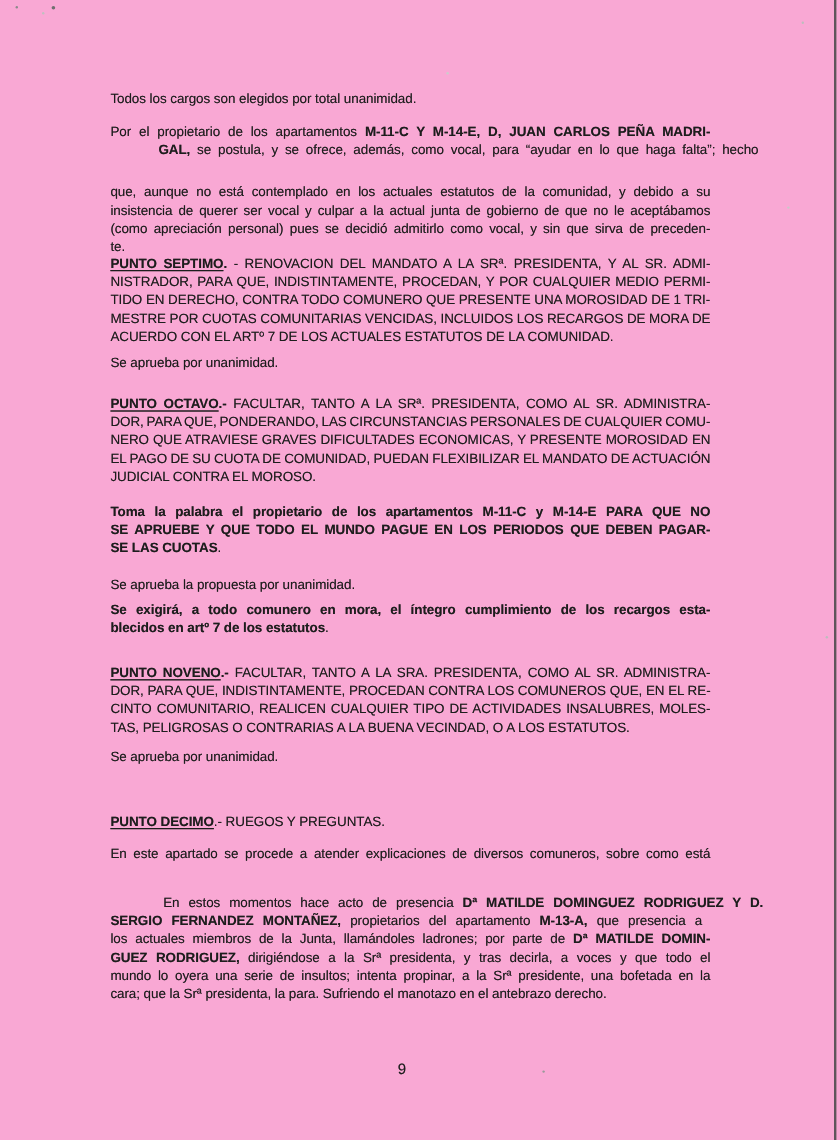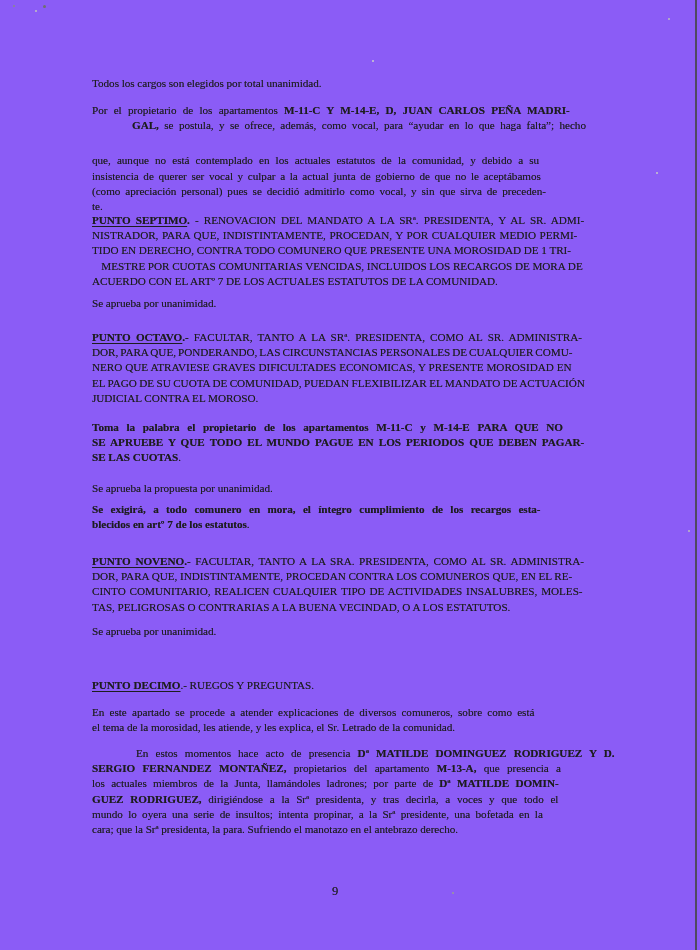--- a/index.html
+++ b/index.html
@@ -1,21 +1,21 @@
 <!DOCTYPE html>
 <html><head>
 <meta charset="utf-8">
 <style>
   html,body { margin:0; padding:0; background:#e8e8e8; }
   .page {
     position:relative;
     width:700px; height:950px;
-    background:#8b5cf6;
+    background:#f9a8d4;
     overflow:hidden;
-    font-family:Liberation Serif, serif;
+    font-family:Liberation Sans, sans-serif;
     color:#1d1d1d;
     text-shadow:0 0 0.35px rgba(25,25,25,0.55);
   }
   .doc { position:absolute; left:92px; top:0; width:500px; height:100%; }
   .block { position:absolute; left:0; width:500px; }
   .line { white-space:nowrap; line-height:15.2px; font-size:11.2px; letter-spacing:-0.05px; }
   .b { font-weight:bold; }
   .u { text-decoration:underline; text-decoration-thickness:1.2px; text-underline-offset:2px; }
   .pageno {
     position:absolute; left:92px; top:884px; width:486px;
@@ -44,21 +44,21 @@
         <div class="line" style="word-spacing: 2.41px;"><span class="b u">PUNTO SEPTIMO</span><span class="b">.</span><span> - RENOVACION DEL MANDATO A LA SRª. PRESIDENTA, Y AL SR. ADMI-</span></div>
         <div class="line" style="word-spacing: 0.88px;"><span>NISTRADOR, PARA QUE, INDISTINTAMENTE, PROCEDAN, Y POR CUALQUIER MEDIO PERMI-</span></div>
         <div class="line"><span>TIDO EN DERECHO, CONTRA TODO COMUNERO QUE PRESENTE UNA MOROSIDAD DE 1 TRI-</span></div>
         <div class="line" style="word-spacing: -0.06px; text-align: center;"><span>MESTRE POR CUOTAS COMUNITARIAS VENCIDAS, INCLUIDOS LOS RECARGOS DE MORA DE</span></div>
         <div class="line"><span>ACUERDO CON EL ARTº 7 DE LOS ACTUALES ESTATUTOS DE LA COMUNIDAD.</span></div>
       </div>
       <div class="block" style="top: 296px;">
         <div class="line"><span>Se aprueba por unanimidad.</span></div>
       </div>
       <div class="block" style="top: 330px;">
-        <div class="line" style="word-spacing: 2.45px;"><span class="b u">PUNTO OCTAVO</span><span class="b">.-</span><span> FACULTAR, TANTO A LA SRª. PRESIDENTA, COMO AL SR. ADMINISTRA-</span></div>
+        <div class="line" style="word-spacing: 2.45px; text-align: right;"><span class="b u">PUNTO OCTAVO</span><span class="b">.-</span><span> FACULTAR, TANTO A LA SRª. PRESIDENTA, COMO AL SR. ADMINISTRA-</span></div>
         <div class="line" style="word-spacing: -0.69px;"><span>DOR, PARA QUE, PONDERANDO, LAS CIRCUNSTANCIAS PERSONALES DE CUALQUIER COMU-</span></div>
         <div class="line" style="word-spacing: 0.25px;"><span>NERO QUE ATRAVIESE GRAVES DIFICULTADES ECONOMICAS, Y PRESENTE MOROSIDAD EN</span></div>
         <div class="line" style="word-spacing: -0.3px;"><span>EL PAGO DE SU CUOTA DE COMUNIDAD, PUEDAN FLEXIBILIZAR EL MANDATO DE ACTUACIÓN</span></div>
         <div class="line"><span>JUDICIAL CONTRA EL MOROSO.</span></div>
       </div>
       <div class="block" style="top: 420px;">
         <div class="line" style="word-spacing: 4.92px;"><span class="b">Toma la palabra el propietario de los apartamentos M-11-C y M-14-E PARA QUE NO</span></div>
         <div class="line" style="word-spacing: 2.37px;"><span class="b">SE APRUEBE Y QUE TODO EL MUNDO PAGUE EN LOS PERIODOS QUE DEBEN PAGAR-</span></div>
         <div class="line"><span class="b">SE LAS CUOTAS</span><span>.</span></div>
       </div>
@@ -76,21 +76,20 @@
         <div class="line"><span>TAS, PELIGROSAS O CONTRARIAS A LA BUENA VECINDAD, O A LOS ESTATUTOS.</span></div>
       </div>
       <div class="block" style="top: 624px;">
         <div class="line"><span>Se aprueba por unanimidad.</span></div>
       </div>
       <div class="block" style="top: 678px;">
         <div class="line"><span class="b u">PUNTO DECIMO</span><span>.- RUEGOS Y PREGUNTAS.</span></div>
       </div>
       <div class="block" style="top: 705px;">
         <div class="line" style="word-spacing: 2.5px;"><span>En este apartado se procede a atender explicaciones de diversos comuneros, sobre como está</span></div>
-        <div class="line"><span>el tema de la morosidad, les atiende, y les explica, el Sr. Letrado de la comunidad.</span></div>
       </div>
       <div class="block" style="top: 746px;">
         <div class="line" style="word-spacing: 4.39px; margin-left: 44px;"><span>En estos momentos hace acto de presencia </span><span class="b">Dª MATILDE DOMINGUEZ RODRIGUEZ Y D.</span></div>
         <div class="line" style="word-spacing: 4.55px;"><span class="b">SERGIO FERNANDEZ MONTAÑEZ,</span><span> propietarios del apartamento </span><span class="b">M-13-A,</span><span> que presencia a</span></div>
         <div class="line" style="word-spacing: 3.48px;"><span>los actuales miembros de la Junta, llamándoles ladrones; por parte de </span><span class="b">Dª MATILDE DOMIN-</span></div>
         <div class="line" style="word-spacing: 4px;"><span class="b">GUEZ RODRIGUEZ,</span><span> dirigiéndose a la Srª presidenta, y tras decirla, a voces y que todo el</span></div>
         <div class="line" style="word-spacing: 2.6px;"><span>mundo lo oyera una serie de insultos; intenta propinar, a la Srª presidente, una bofetada en la</span></div>
         <div class="line"><span>cara; que la Srª presidenta, la para. Sufriendo el manotazo en el antebrazo derecho.</span></div>
       </div>
     </div>

